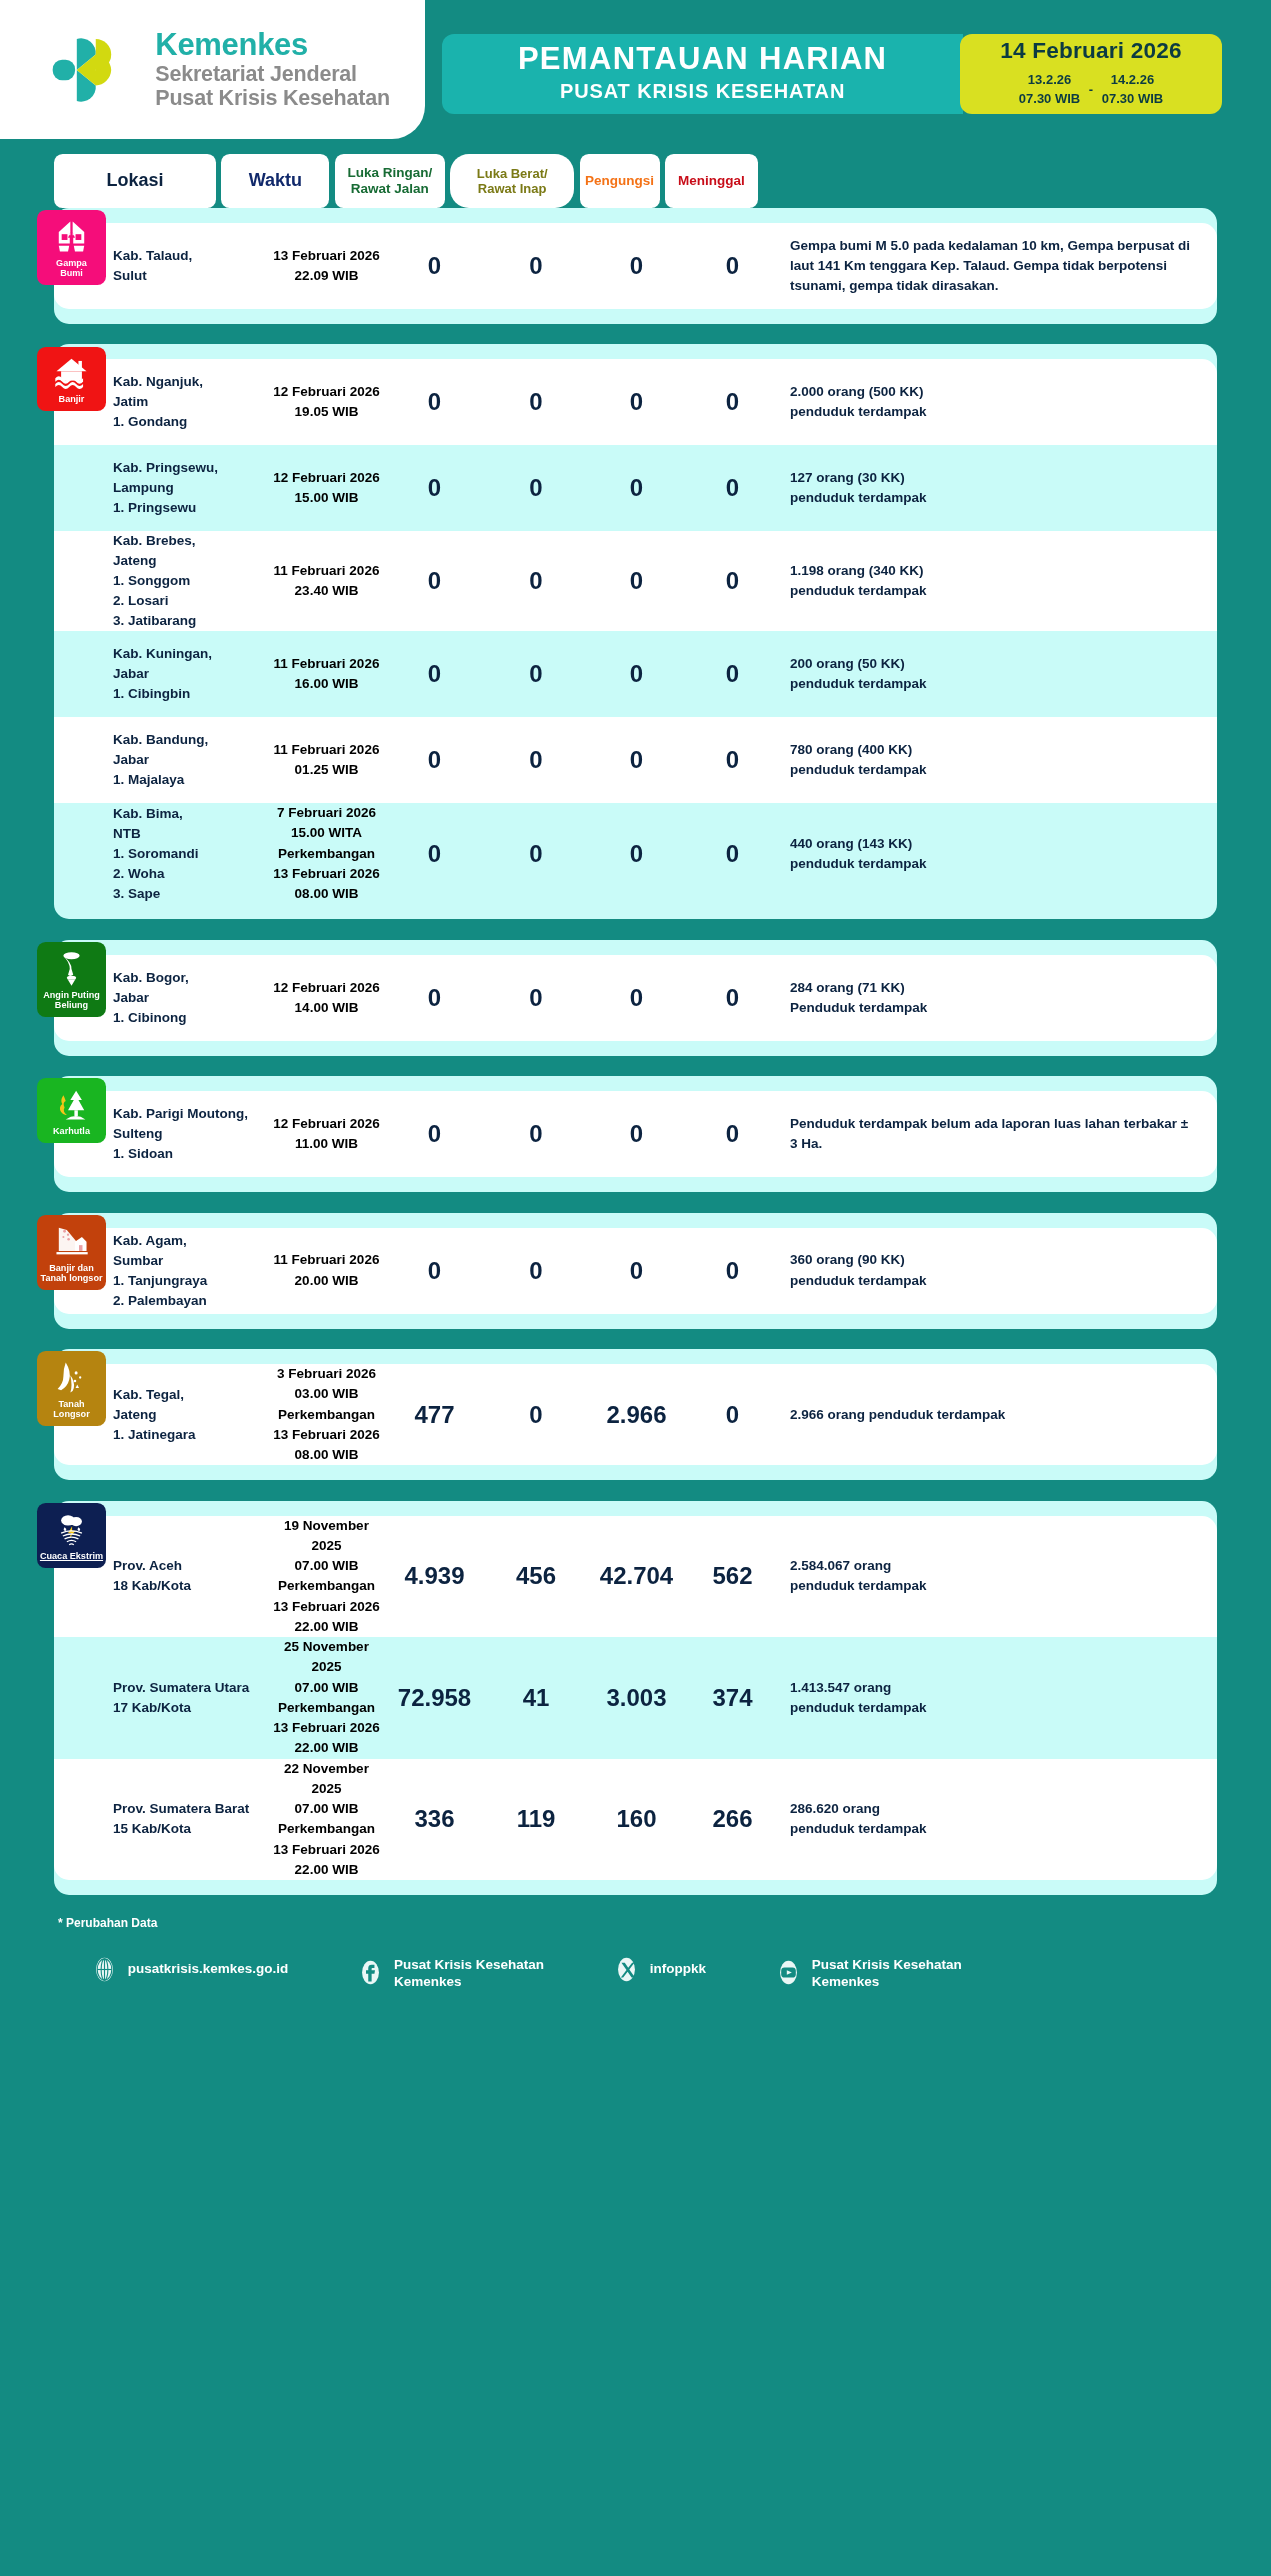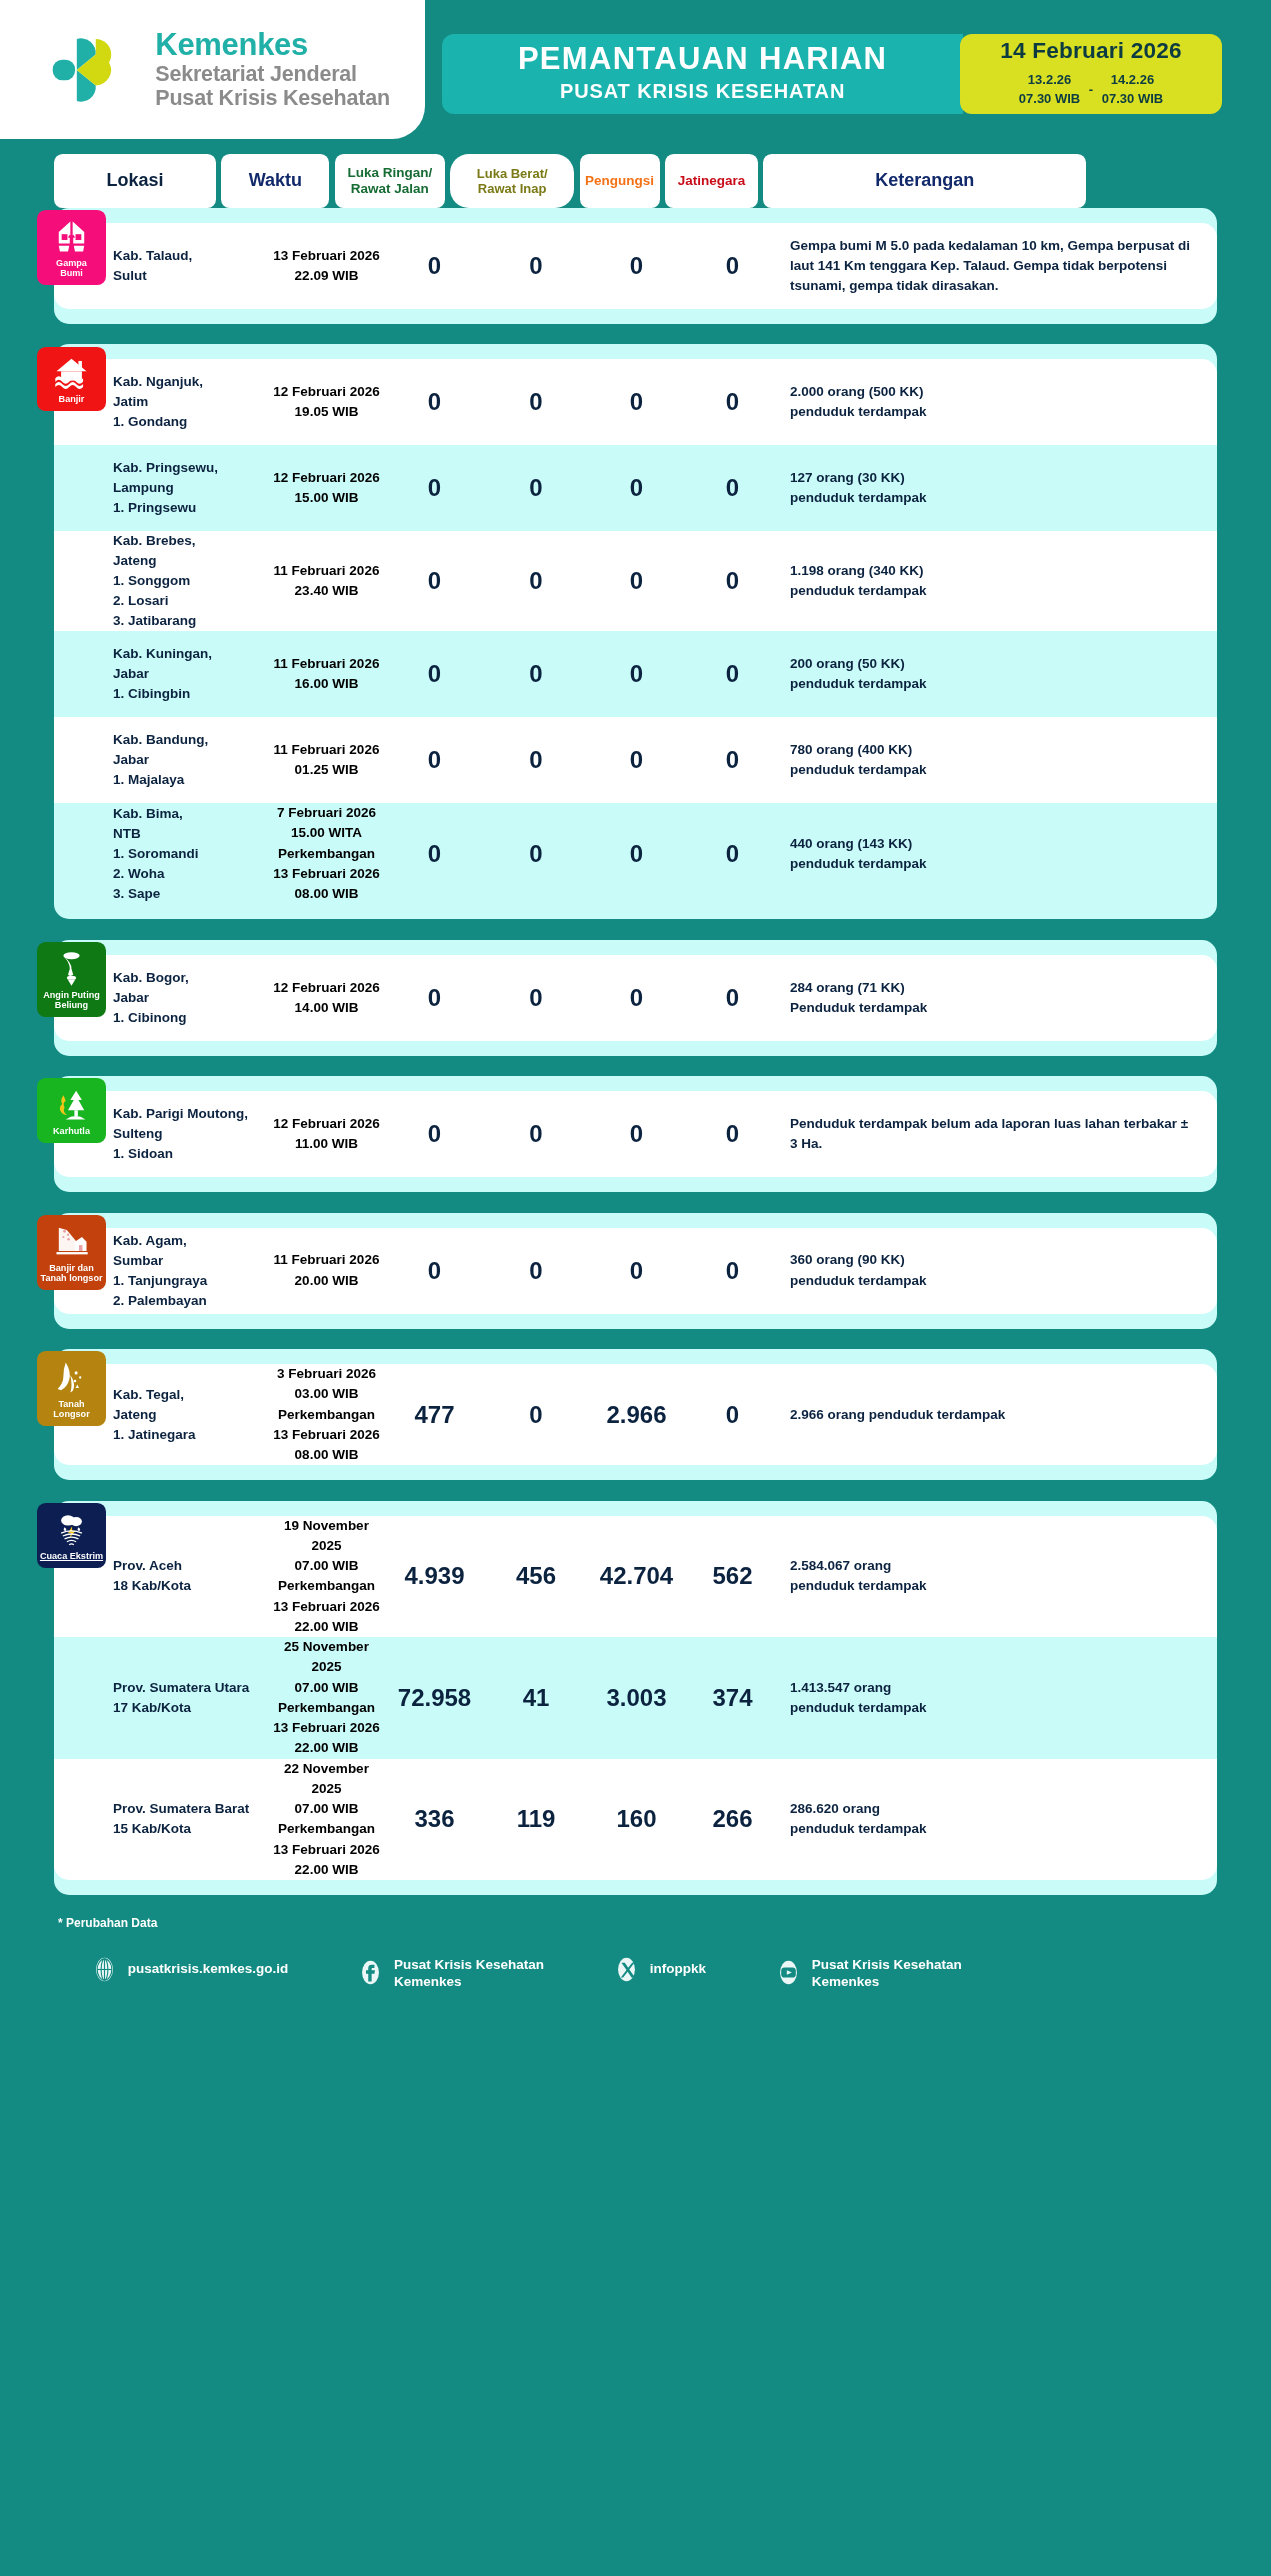--- a/index.html
+++ b/index.html
@@ -222,22 +222,21 @@
 </div>
 
 <div class="colhead">
   <div class="ch ch-lokasi">Lokasi</div>
   <div class="ch ch-waktu">Waktu</div>
   <div class="ch ch-lr" style="white-space:pre-line">Luka Ringan/
 Rawat Jalan</div>
   <div class="ch ch-lb" style="white-space:pre-line">Luka Berat/
 Rawat Inap</div>
   <div class="ch ch-peng">Pengungsi</div>
-  <div class="ch ch-mening">Jatinegara</div>
-  <div class="ch ch-ket">Keterangan</div>
+  <div class="ch ch-mening">Meninggal</div>
 </div>
 
 <div id="groups-container">
     <div class="group">
       <div class="badge b-gempa" style="background: rgb(245, 13, 122);">
         <span class="bicon"><svg viewBox="0 0 64 64">
             <g fill="#fff">
               <path d="M30 6 L10 24 L10 44 L29 44 L29 34 L26 34 L31 22 L28 30 L30 30 Z"></path>
               <path d="M34 6 L54 24 L54 44 L35 44 L35 34 L38 34 L33 22 L36 30 L34 30 Z"></path>
               <rect x="15" y="28" width="10" height="10" fill="#f50d7a"></rect>

